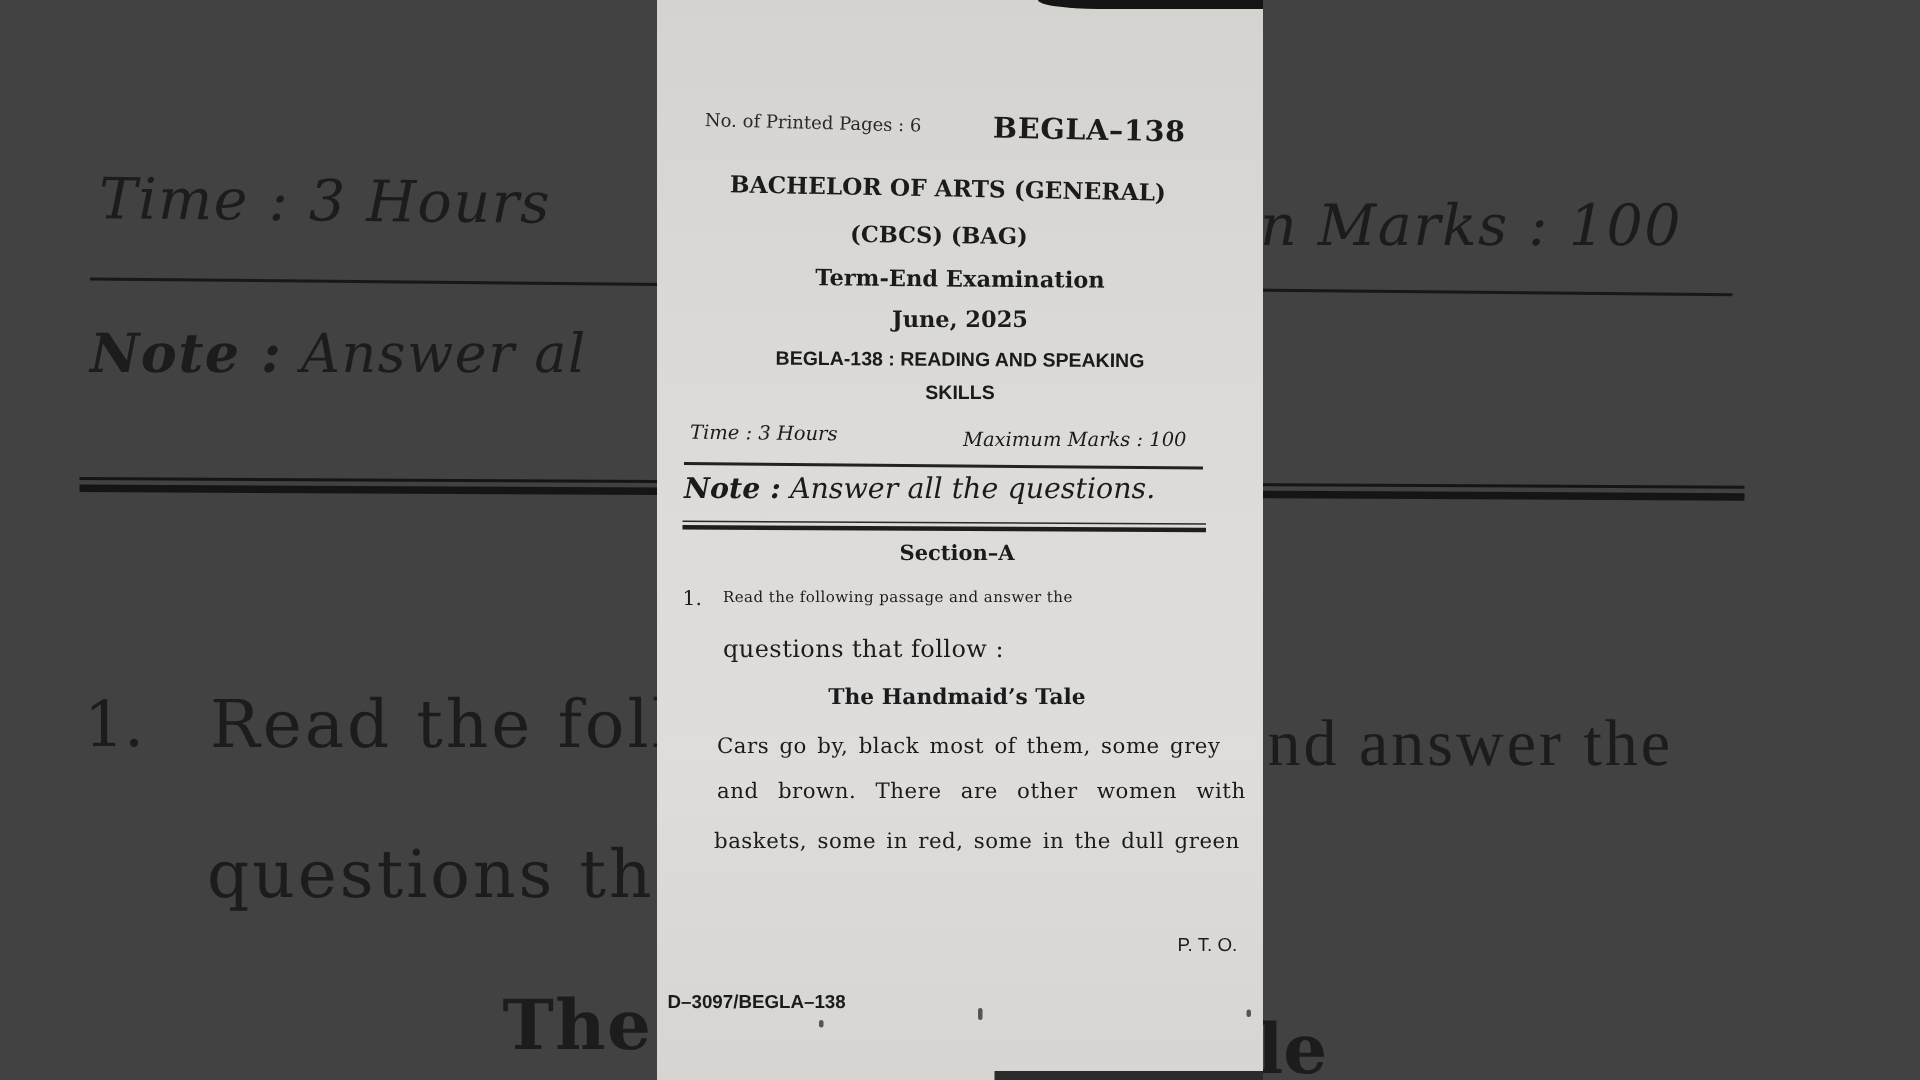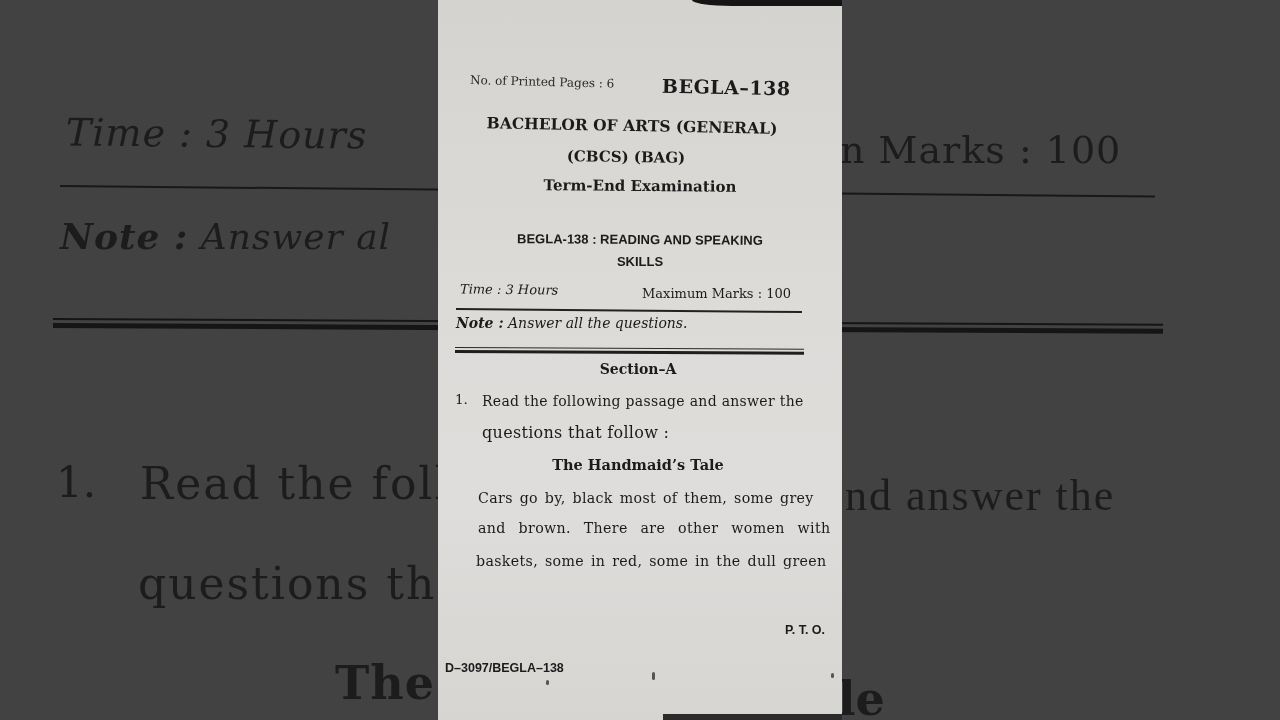--- a/index.html
+++ b/index.html
@@ -7,21 +7,21 @@
       width: 1280px; height: 720px; overflow: hidden;
       background: #424242;
       font-family: "DejaVu Serif", serif;
     }
     .stage { position: relative; width: 1280px; height: 720px; overflow: hidden; background: #424242; }
 
     
     .bg { position: absolute; inset: 0; color: #1c1c1c; font-family: "DejaVu Serif", serif; }
     .bg .bg-text { position: absolute; white-space: nowrap; }
     .bg .bg-time { left: 66px; top: 112px; font-size: 38px; font-style: italic; letter-spacing: 1px; transform: rotate(0.6deg); }
-    .bg .bg-marks { left: 840px; top: 128px; font-size: 38px; letter-spacing: 1px; }
+    .bg .bg-marks { left: 840px; top: 128px; font-size: 38px; font-style: italic; letter-spacing: 1px; }
     .bg .bg-line1 { position: absolute; left: 60px; top: 185px; width: 1095px; height: 2px; background: #181818; transform: rotate(0.55deg); transform-origin: left center; }
     .bg .bg-note { left: 60px; top: 215px; font-size: 36px; font-style: italic; letter-spacing: 1px; }
     .bg .bg-note b { font-weight: bold; }
     .bg .bg-dline { position: absolute; left: 53px; width: 1110px; background: #151515; transform: rotate(0.3deg); transform-origin: left center; }
     .bg .bg-dline.a { top: 318px; height: 2px; }
     .bg .bg-dline.b { top: 323px; height: 5px; }
     .bg .bg-q1num { left: 56px; top: 458px; font-size: 42px; }
     .bg .bg-q1 { left: 140px; top: 458px; font-size: 44px; letter-spacing: 2px; }
     .bg .bg-q1r { left: 845px; top: 470px; font-size: 44px; letter-spacing: 2px; font-family: Liberation Serif, serif; }
     .bg .bg-q2 { left: 138px; top: 558px; font-size: 44px; letter-spacing: 2px; }
@@ -42,38 +42,38 @@
     .pp { left: 32px; top: 73px; font-size: 12px; color: #2a2a2a; transform: rotate(1.5deg); transform-origin: left; }
     .code { left: 224px; top: 76px; font-size: 19px; font-weight: bold; letter-spacing: 0.5px; transform: rotate(1.2deg); }
     .c { width: 404px; text-align: center; left: 0; }
     .ba { top: 116px; font-size: 15.5px; font-weight: bold; transform: rotate(1.1deg); left: -8px; }
     .cbcs { top: 148px; font-size: 15px; font-weight: bold; transform: rotate(0.8deg); left: -14px; }
     .te { top: 177px; font-size: 15px; font-weight: bold; transform: rotate(0.5deg); }
     .jd { top: 204px; font-size: 15px; font-weight: bold; }
     .subj { top: 232px; font-family: "Liberation Sans", sans-serif; font-size: 13px; font-weight: bold; transform: rotate(0.4deg); }
     .skills { top: 254px; font-family: "Liberation Sans", sans-serif; font-size: 13px; font-weight: bold; }
     .time { left: 22px; top: 282px; font-size: 13px; font-style: italic; transform: rotate(0.6deg); }
-    .marks { left: 204px; top: 286px; font-size: 13px; }
+    .marks { left: 204px; top: 286px; font-size: 13px; font-style: italic; }
     .hr1 { position: absolute; left: 18px; top: 308px; width: 346px; height: 1.5px; background: #222; transform: rotate(0.5deg); transform-origin: left; }
-    .note { left: 18px; top: 315px; font-size: 14px; font-style: italic; text-align: center; }
+    .note { left: 18px; top: 315px; font-size: 19px; font-style: italic; text-align: center; }
     .note b { font-weight: bold; }
     .dl1 { position: absolute; left: 17px; top: 347px; width: 349px; height: 1px; background: #2a2a2a; transform: rotate(0.3deg); transform-origin: left; }
     .dl2 { position: absolute; left: 17px; top: 350px; width: 349px; height: 2.5px; background: #1e1e1e; transform: rotate(0.3deg); transform-origin: left; }
     .sec { top: 361px; font-size: 14px; font-weight: bold; left: -2px; }
     .qnum { left: 17px; top: 391px; font-size: 13.5px; }
-    .qtext { left: 44px; top: 393px; font-size: 14px; letter-spacing: 0.3px; text-align: right; }
+    .qtext { left: 44px; top: 393px; font-size: 10px; letter-spacing: 0.3px; text-align: right; }
     .qtext2 { left: 44px; top: 423px; font-size: 16px; letter-spacing: 0.3px; }
     .ptitle { top: 456px; font-size: 14.5px; font-weight: bold; left: -2px; }
     .pl { left: 40px; font-size: 14.2px; letter-spacing: 0.35px; word-spacing: 2px; }
     .pl1 { top: 490px; }
     .pl2 { top: 520px; word-spacing: 8px; }
     .pl3 { top: 553px; left: 38px; }
     .pl4 { top: 586px; left: 38px; }
     .foot-l { left: 7px; top: 624px; font-family: "Liberation Sans", sans-serif; font-size: 12.5px; font-weight: bold; margin-top: 37px; }
-    .foot-r { left: 329px; top: 623px; font-family: "Liberation Sans", sans-serif; font-size: 12.5px; font-weight: bold; padding-left: 18px; }
+    .foot-r { left: 329px; top: 623px; font-family: "Liberation Sans", sans-serif; font-size: 12.5px; font-weight: normal; padding-left: 18px; }
     .speck { position: absolute; width: 3px; height: 5px; background: #555; border-radius: 2px; }
     .bottom-strip { position: absolute; left: 225px; top: 714px; width: 179px; height: 6px; background: #2b2b2b; }
   </style>
 </head>
 <body>
 
 <div class="stage">
 
   <div class="bg">
     <div class="bg-text bg-time">Time : 3 Hours</div>
@@ -92,20 +92,21 @@
 
   <div class="paper">
     <div class="tear"></div>
 
     <div class="abs pp">No. of Printed Pages : 6</div>
     <div class="abs code">BEGLA–138</div>
 
     <div class="abs c ba">BACHELOR OF ARTS (GENERAL)</div>
     <div class="abs c cbcs">(CBCS) (BAG)</div>
     <div class="abs c te">Term-End Examination</div>
+    <div class="abs c jd">June, 2025</div>
     <div class="abs c subj">BEGLA-138 : READING AND SPEAKING</div>
     <div class="abs c skills">SKILLS</div>
 
     <div class="abs time">Time : 3 Hours</div>
     <div class="abs marks">Maximum Marks : 100</div>
     <div class="hr1"></div>
 
     <div class="abs note"><b>Note :</b><span> Answer all the questions.</span></div>
     <div class="dl1"></div>
     <div class="dl2"></div>

